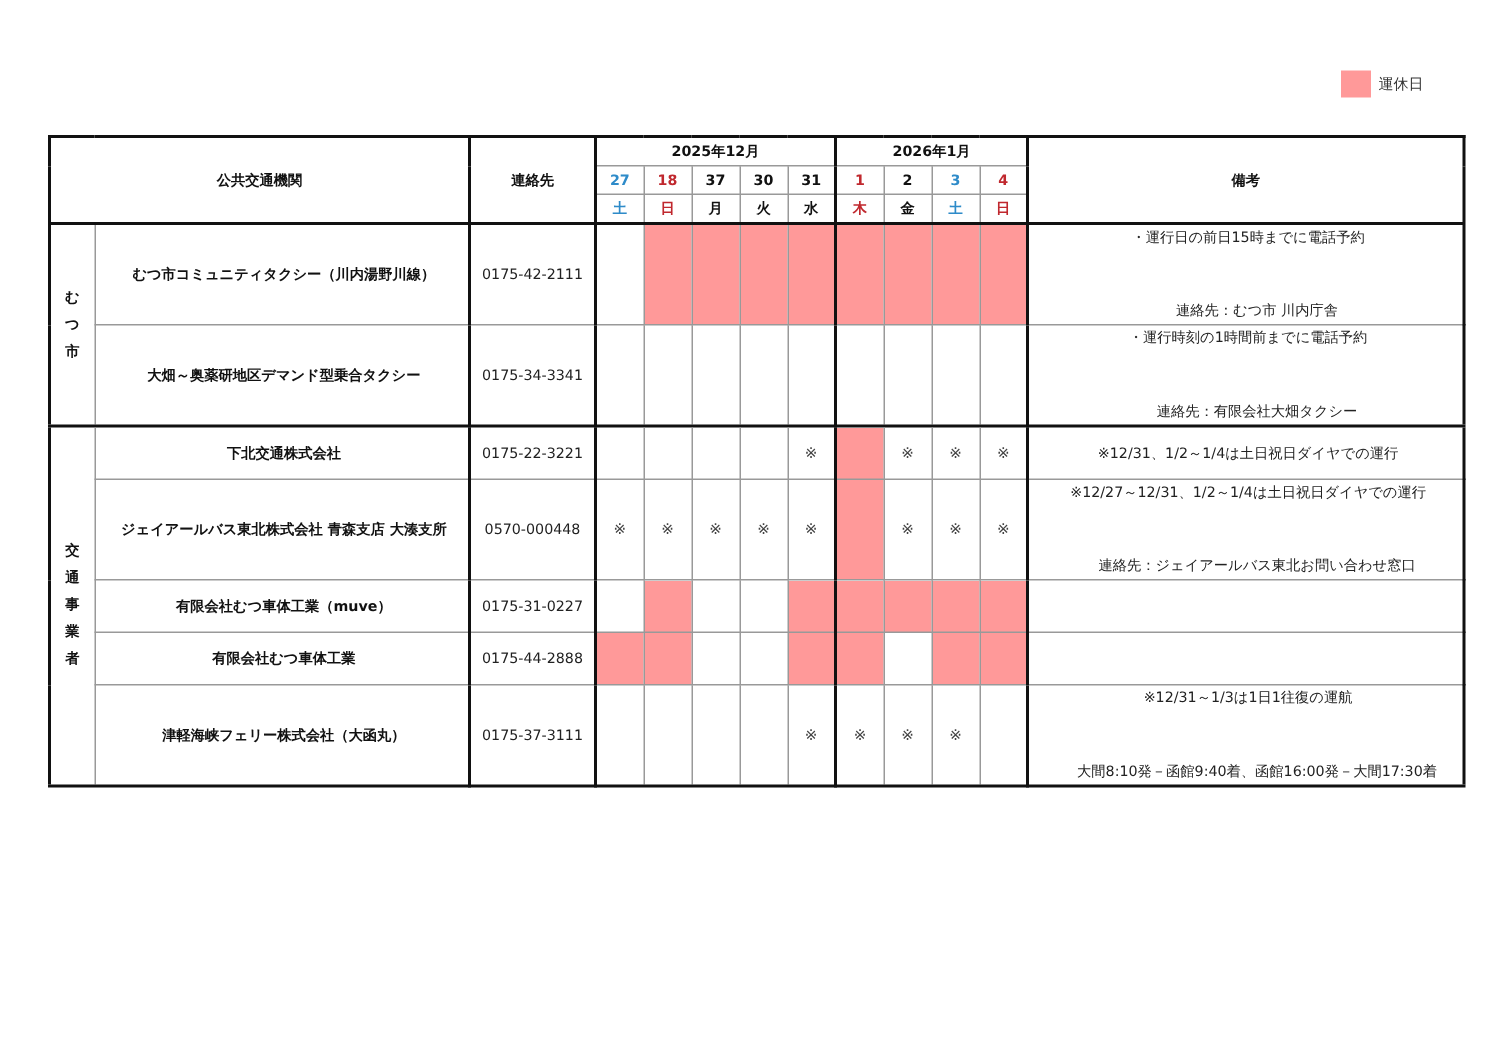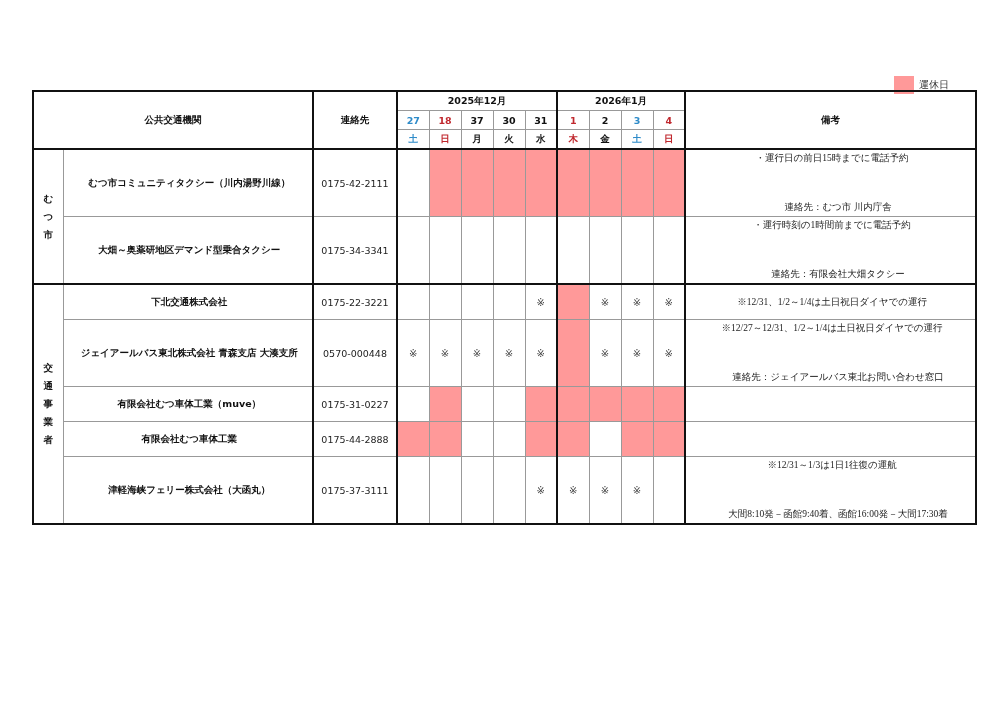--- a/index.html
+++ b/index.html
@@ -1,18 +1,18 @@
 <!DOCTYPE html>
 <html><head>
 <meta charset="utf-8">
 <style>
   html, body { margin: 0; padding: 0; background: #ffffff; }
   body { width: 1000px; height: 707px; position: relative; overflow: hidden;
          font-family: "DejaVu Sans", "Liberation Sans", sans-serif; color: #111; }
-  .legend { position: absolute; left: 894px; top: 76px; display: flex; align-items: center; }
+  .legend { position: absolute; left: 894px; top: 47px; display: flex; align-items: center; }
   .legend .swatch { width: 20px; height: 18px; background: #ff9999; }
   .legend .label { font-size: 10px; margin-left: 5px; color: #333; }
 
   table.sched { position: absolute; left: 32px; top: 90px; border-collapse: collapse;
                 table-layout: fixed; width: 943px; border: 2.5px solid #111; }
   table.sched td, table.sched th { padding: 0; font-size: 9.5px; text-align: center;
                 vertical-align: middle; border: 1px solid #999; overflow: hidden; white-space: nowrap; }
   th { font-weight: bold; }
   .hdr-big { font-size: 11px; }
   .thick-r { border-right: 2.5px solid #111 !important; }
@@ -23,21 +23,21 @@
   .c-blue { color: #2e8bc9; }
   .c-red { color: #c0282e; }
   .c-black { color: #111; }
   .region { font-weight: bold; font-size: 10px; line-height: 18px; white-space: normal !important; }
   .name { text-align: right; padding-left: 3px !important; font-weight: bold; font-size: 9.5px; }
   .phone { font-size: 9.5px; color: #222; }
   .cell { height: 34px; }
   .cell.closed { background: #ff9999; }
   .mark { font-size: 10px; color: #444; }
   .remarks { text-align: right; padding-left: 3px !important; font-size: 9.5px;
-             color: #222; line-height: 17px; white-space: nowrap; font-family: Liberation Serif, serif; }
+             color: #222; line-height: 17px; white-space: nowrap; }
   .remarks .l2 { padding-left: 12px; margin-top: 32px; }
 </style>
 </head>
 <body>
 
 <div class="legend">
   <div class="swatch"></div>
   <span class="label">運休日</span>
 </div>
 

